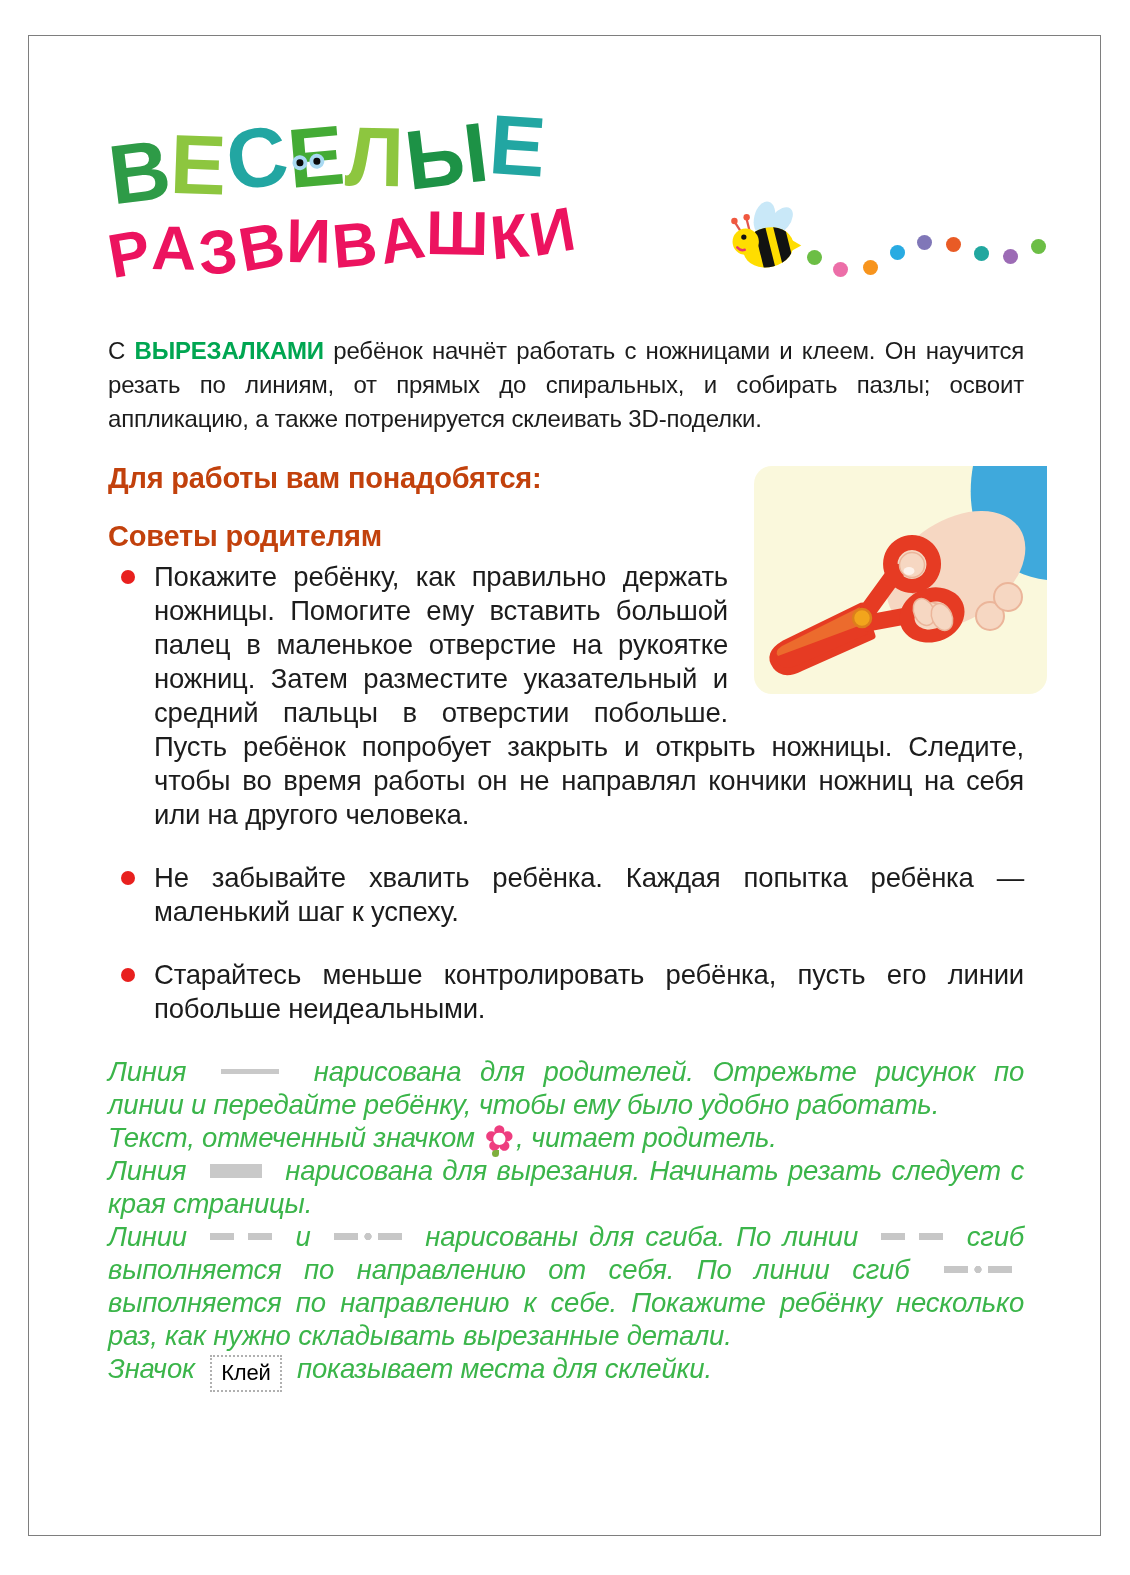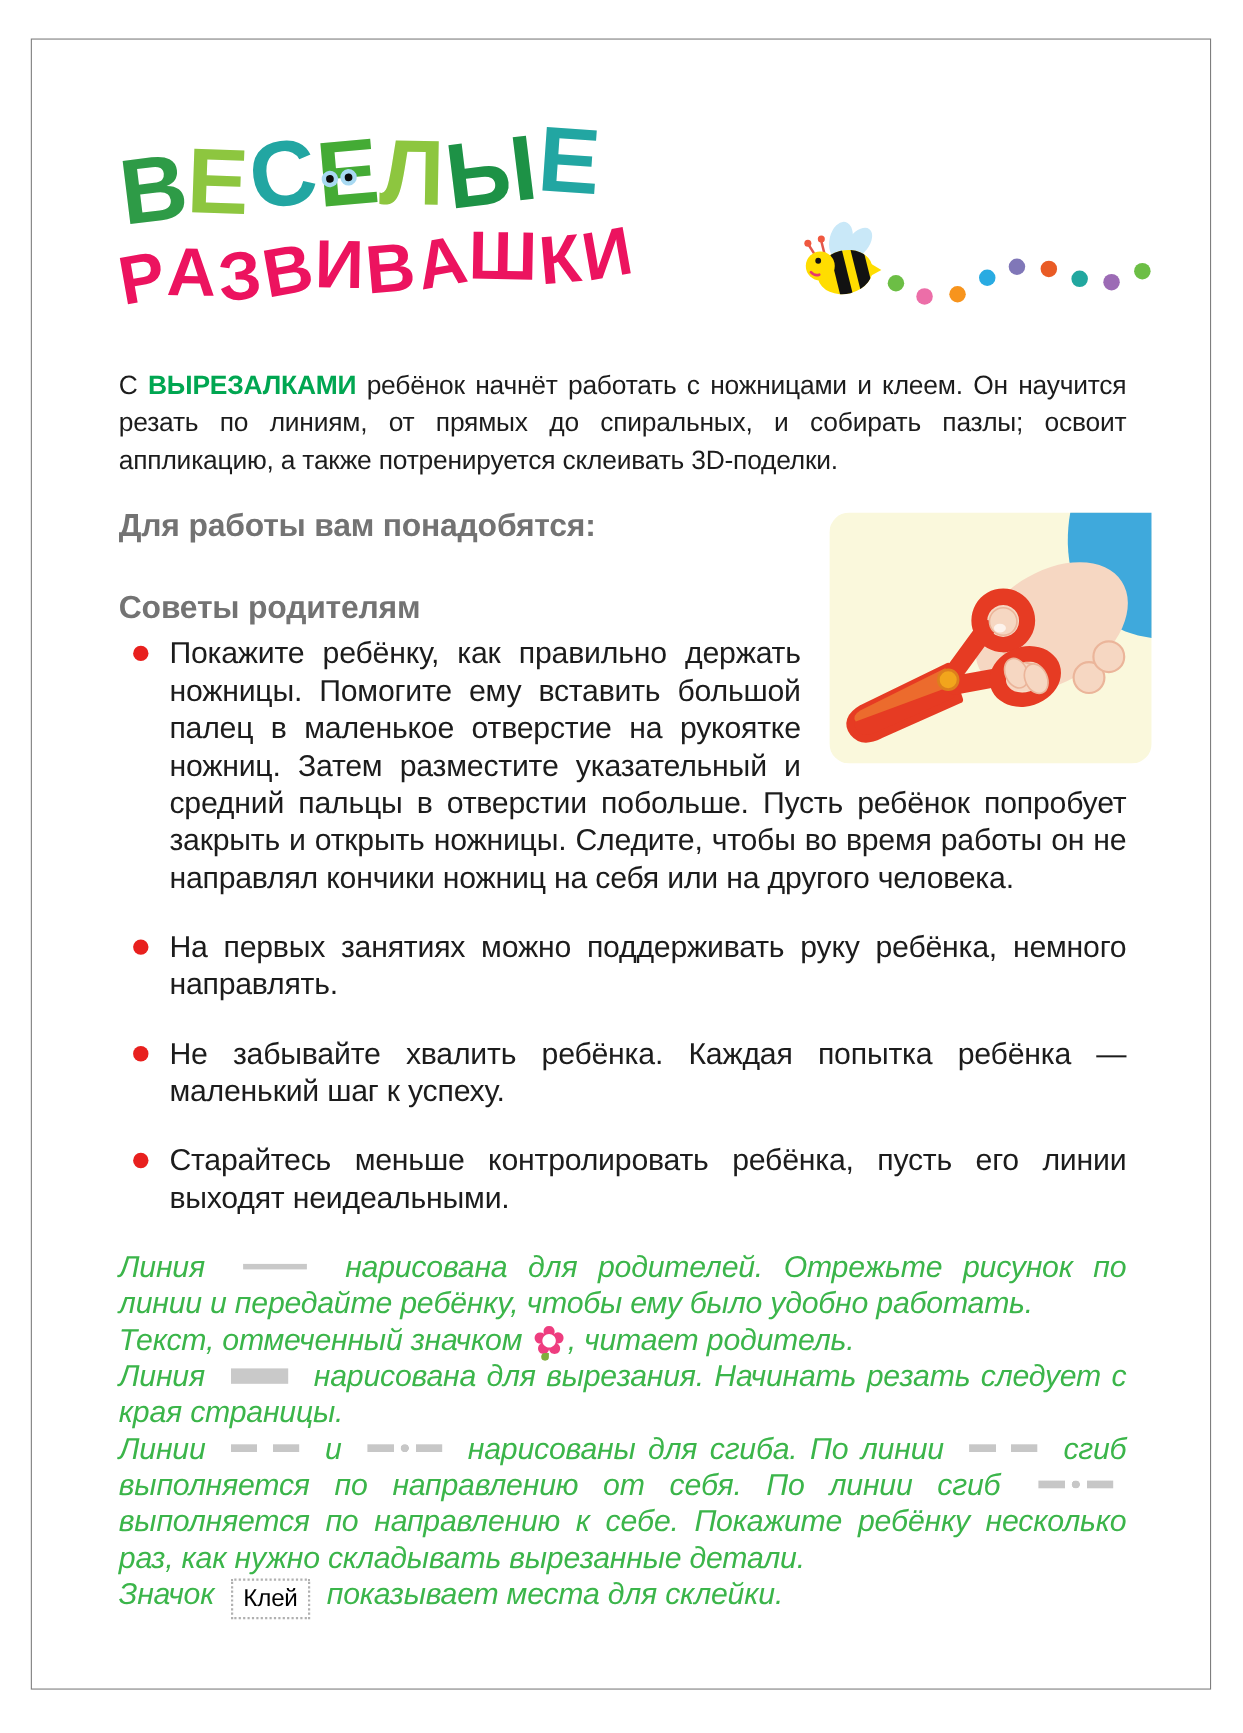--- a/index.html
+++ b/index.html
@@ -39,21 +39,21 @@
   .croc-eyes i::after{content:"";position:absolute;left:4px;top:4px;width:7px;height:7px;
     border-radius:50%;background:#0b0b0b;}
 
   .bee-wrap{position:absolute;left:617px;top:85px;width:310px;height:100px;}
   .trail-dot{position:absolute;width:15px;height:15px;border-radius:50%;}
 
   
   .para{font-size:24px;line-height:34px;text-align:justify;letter-spacing:-0.2px;}
   .intro{margin-top:6px;}
   .hl{font-weight:bold;color:#00a651;}
-  h2{font-size:29px;line-height:32px;color:#737373;margin:26px 0 8px 0;font-weight:bold;
+  h2{font-size:29px;line-height:32px;color:#c2410c;margin:26px 0 8px 0;font-weight:bold;
      letter-spacing:-0.2px;}
   .needs-lines{font-size:27.5px;line-height:35px;padding-left:44px;white-space:pre-line;}
 
   .illustration{
     float:right;width:293px;height:228px;margin:-36px -23px 6px 26px;
   }
   .illustration svg{display:block;}
 
   .tips-list{margin-top:0;}
   .bullet{position:relative;padding-left:46px;margin-bottom:29px;
@@ -146,27 +146,26 @@
       <circle cx="158" cy="99" r="12.5" fill="#f6d7c2" stroke="#ebb59a" stroke-width="1.5"></circle>
       <ellipse cx="155" cy="105" rx="5.5" ry="4" fill="#fdf3ec"></ellipse>
       <ellipse cx="170" cy="146" rx="10" ry="14" transform="rotate(-24 170 146)" fill="#f6d7c2" stroke="#ebb59a" stroke-width="1.5"></ellipse>
       <ellipse cx="188" cy="151" rx="10" ry="14" transform="rotate(-24 188 151)" fill="#f6d7c2" stroke="#ebb59a" stroke-width="1.5"></ellipse>
 
       <circle cx="108" cy="152" r="9" fill="#f2a51c" stroke="#dd7f1c" stroke-width="2.5"></circle>
     </svg>
   </div>
 
 
-  <h2 style="margin-top:43px">Советы родителям</h2>
+  <h2 style="margin-top:26px">Советы родителям</h2>
 
   <div class="tips-list">
       <div class="bullet"><span class="dot"></span><span>Покажите ребёнку, как правильно держать ножницы. Помогите ему вставить большой палец в маленькое отверстие на рукоятке ножниц. Затем разместите указательный и средний пальцы в отверстии побольше. Пусть ребёнок попробует закрыть и открыть ножницы. Следите, чтобы во время работы он не направлял кончики ножниц на себя или на другого человека.</span></div>
-      <div class="bullet"><span class="dot"></span><span>На первых занятиях можно поддерживать руку ребёнка, немного направлять.</span></div>
       <div class="bullet"><span class="dot"></span><span>Не забывайте хвалить ребёнка. Каждая попытка ребёнка — маленький шаг к успеху.</span></div>
-      <div class="bullet"><span class="dot"></span><span>Старайтесь меньше контролировать ребёнка, пусть его линии выходят неидеальными.</span></div>
+      <div class="bullet"><span class="dot"></span><span>Старайтесь меньше контролировать ребёнка, пусть его линии побольше неидеальными.</span></div>
     </div>
 
   <div class="legend">
       <div class="legend-p">Линия <span class="sym sym-thin"></span> нарисована для родителей. Отрежьте рисунок по линии и передайте ребёнку, чтобы ему было удобно работать.</div>
       <div class="legend-p">Текст, отмеченный значком <span class="flower-icon">✿</span>, читает родитель.</div>
       <div class="legend-p">Линия <span class="sym sym-thick"></span> нарисована для вырезания. Начинать резать следует с края страницы.</div>
       <div class="legend-p">Линии <span class="sym sym-dash2"></span> и <span class="sym sym-dashdot"></span> нарисованы для сгиба. По линии <span class="sym sym-dash2"></span> сгиб выполняется по направлению от себя. По линии сгиб <span class="sym sym-dashdot"></span> выполняется по направлению к себе. Покажите ребёнку несколько раз, как нужно складывать вырезанные детали.</div>
       <div class="legend-p">Значок <span class="glue-box">Клей</span> показывает места для склейки.</div>
     </div>
 

